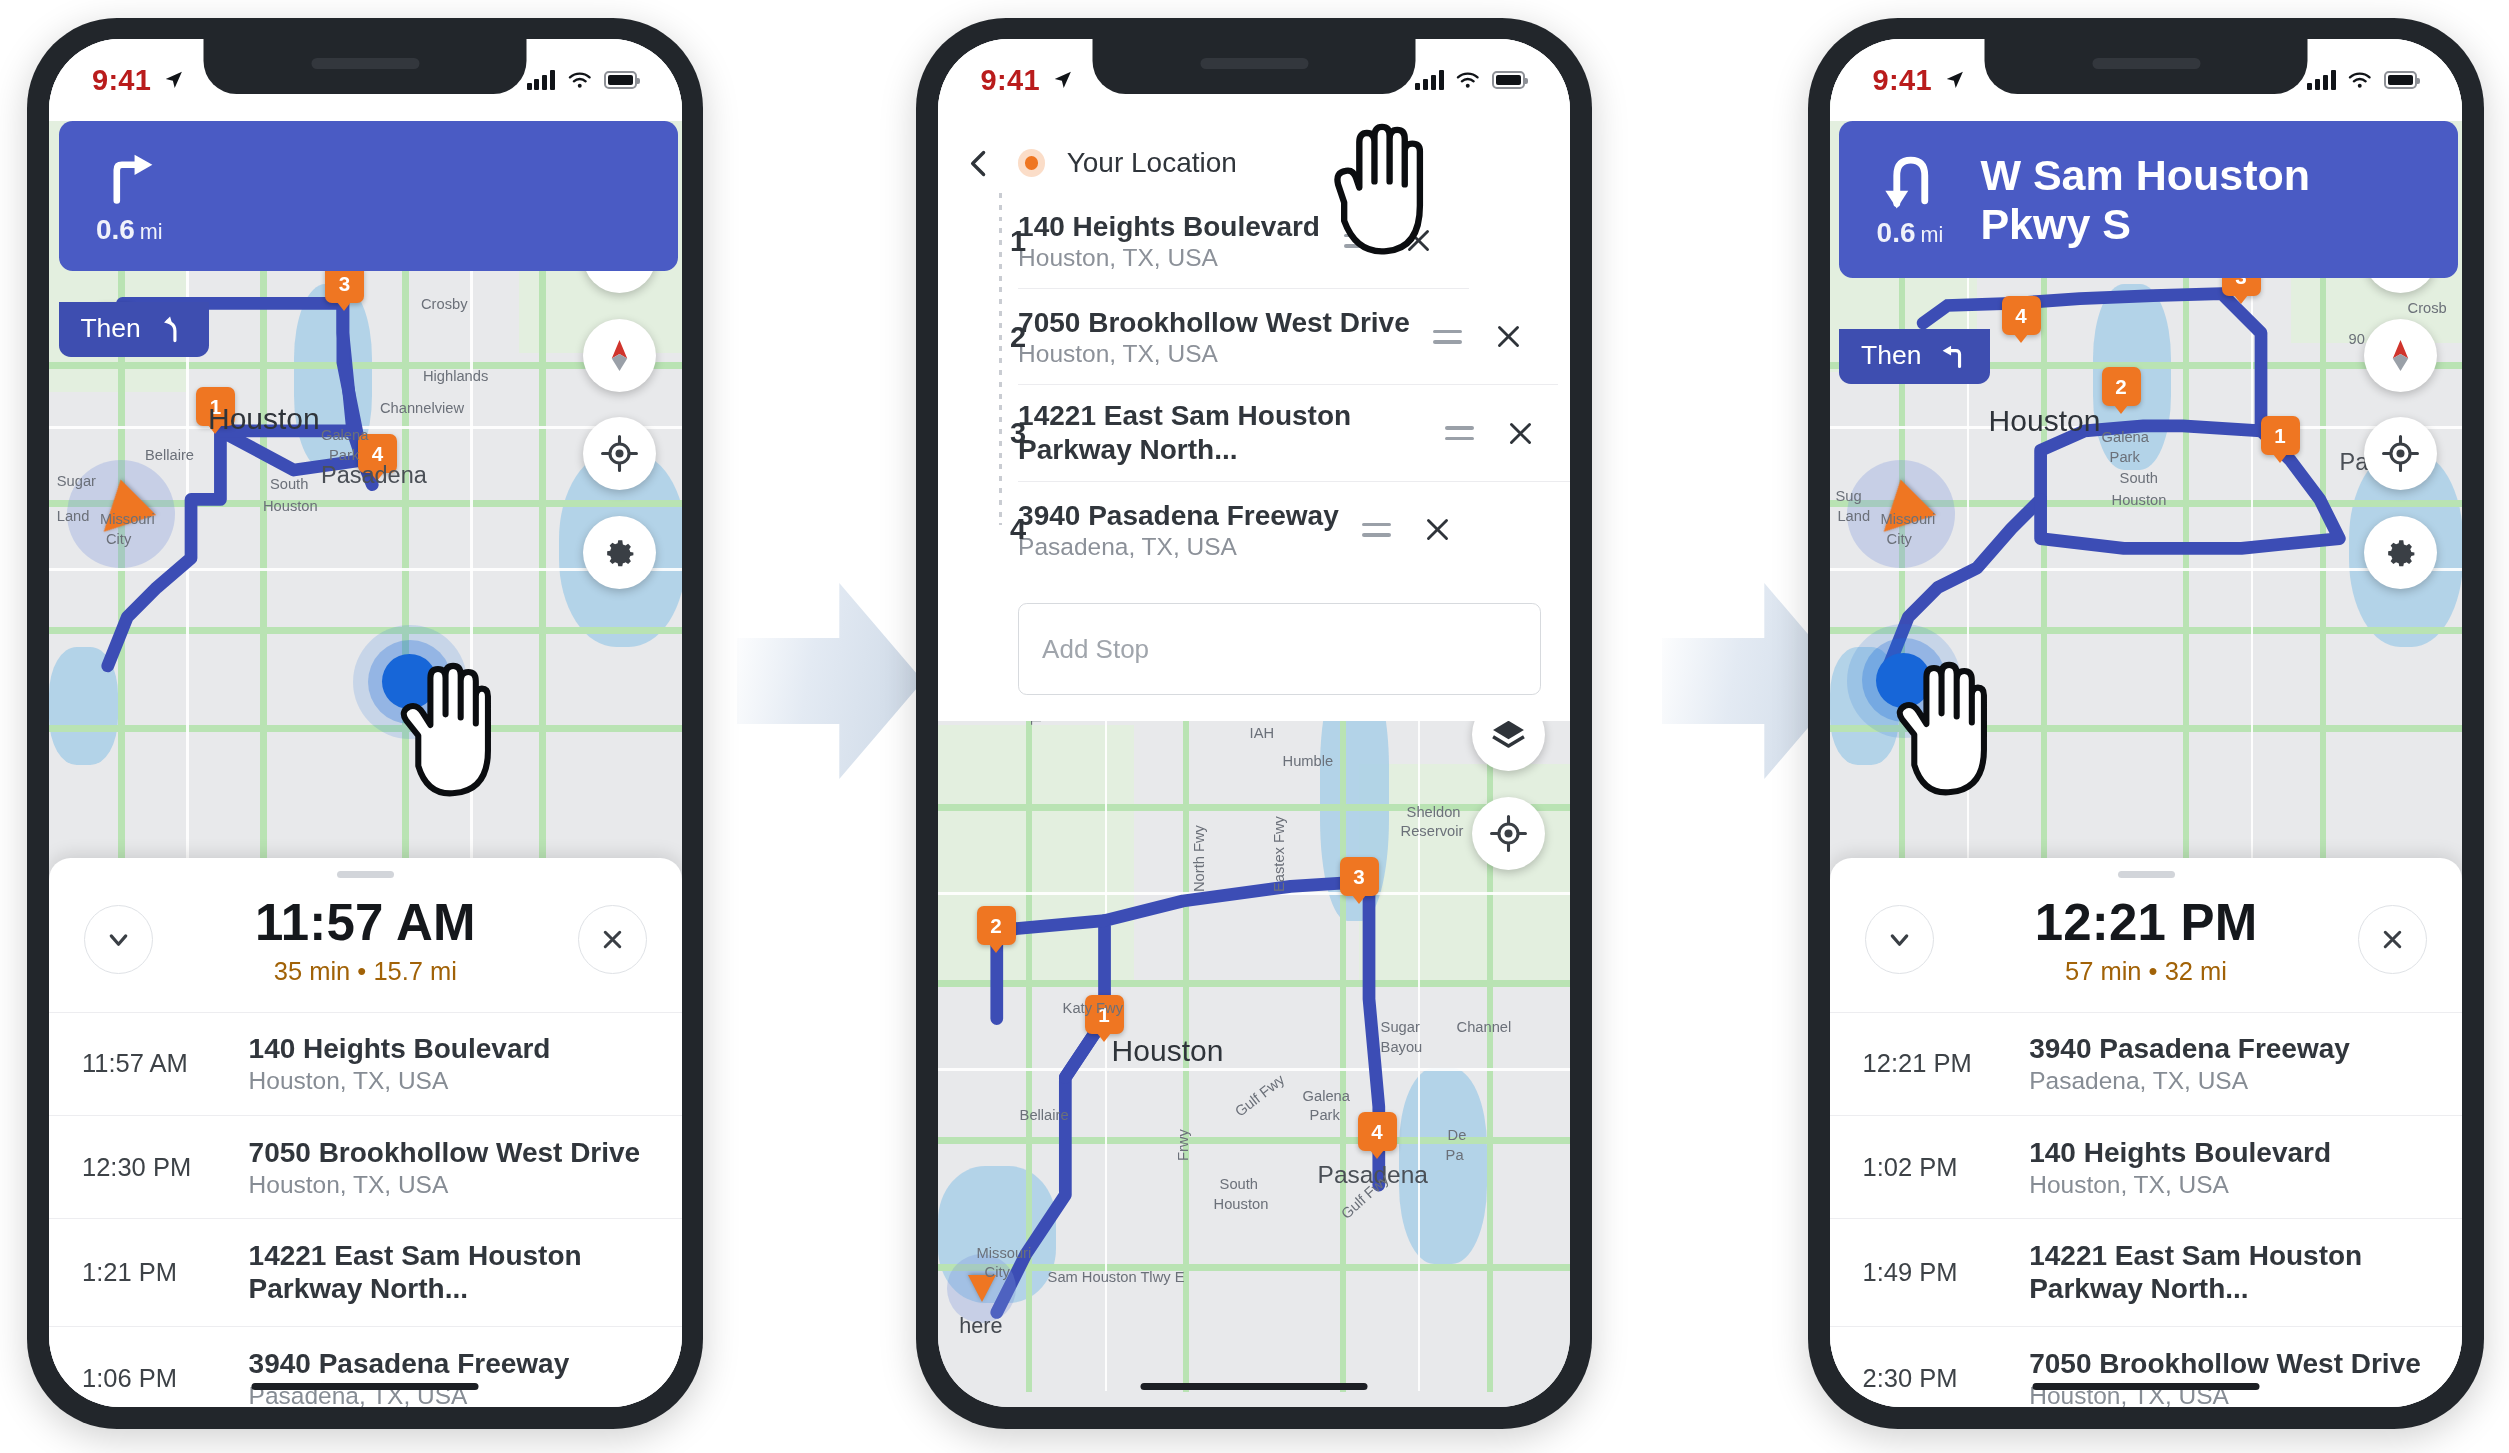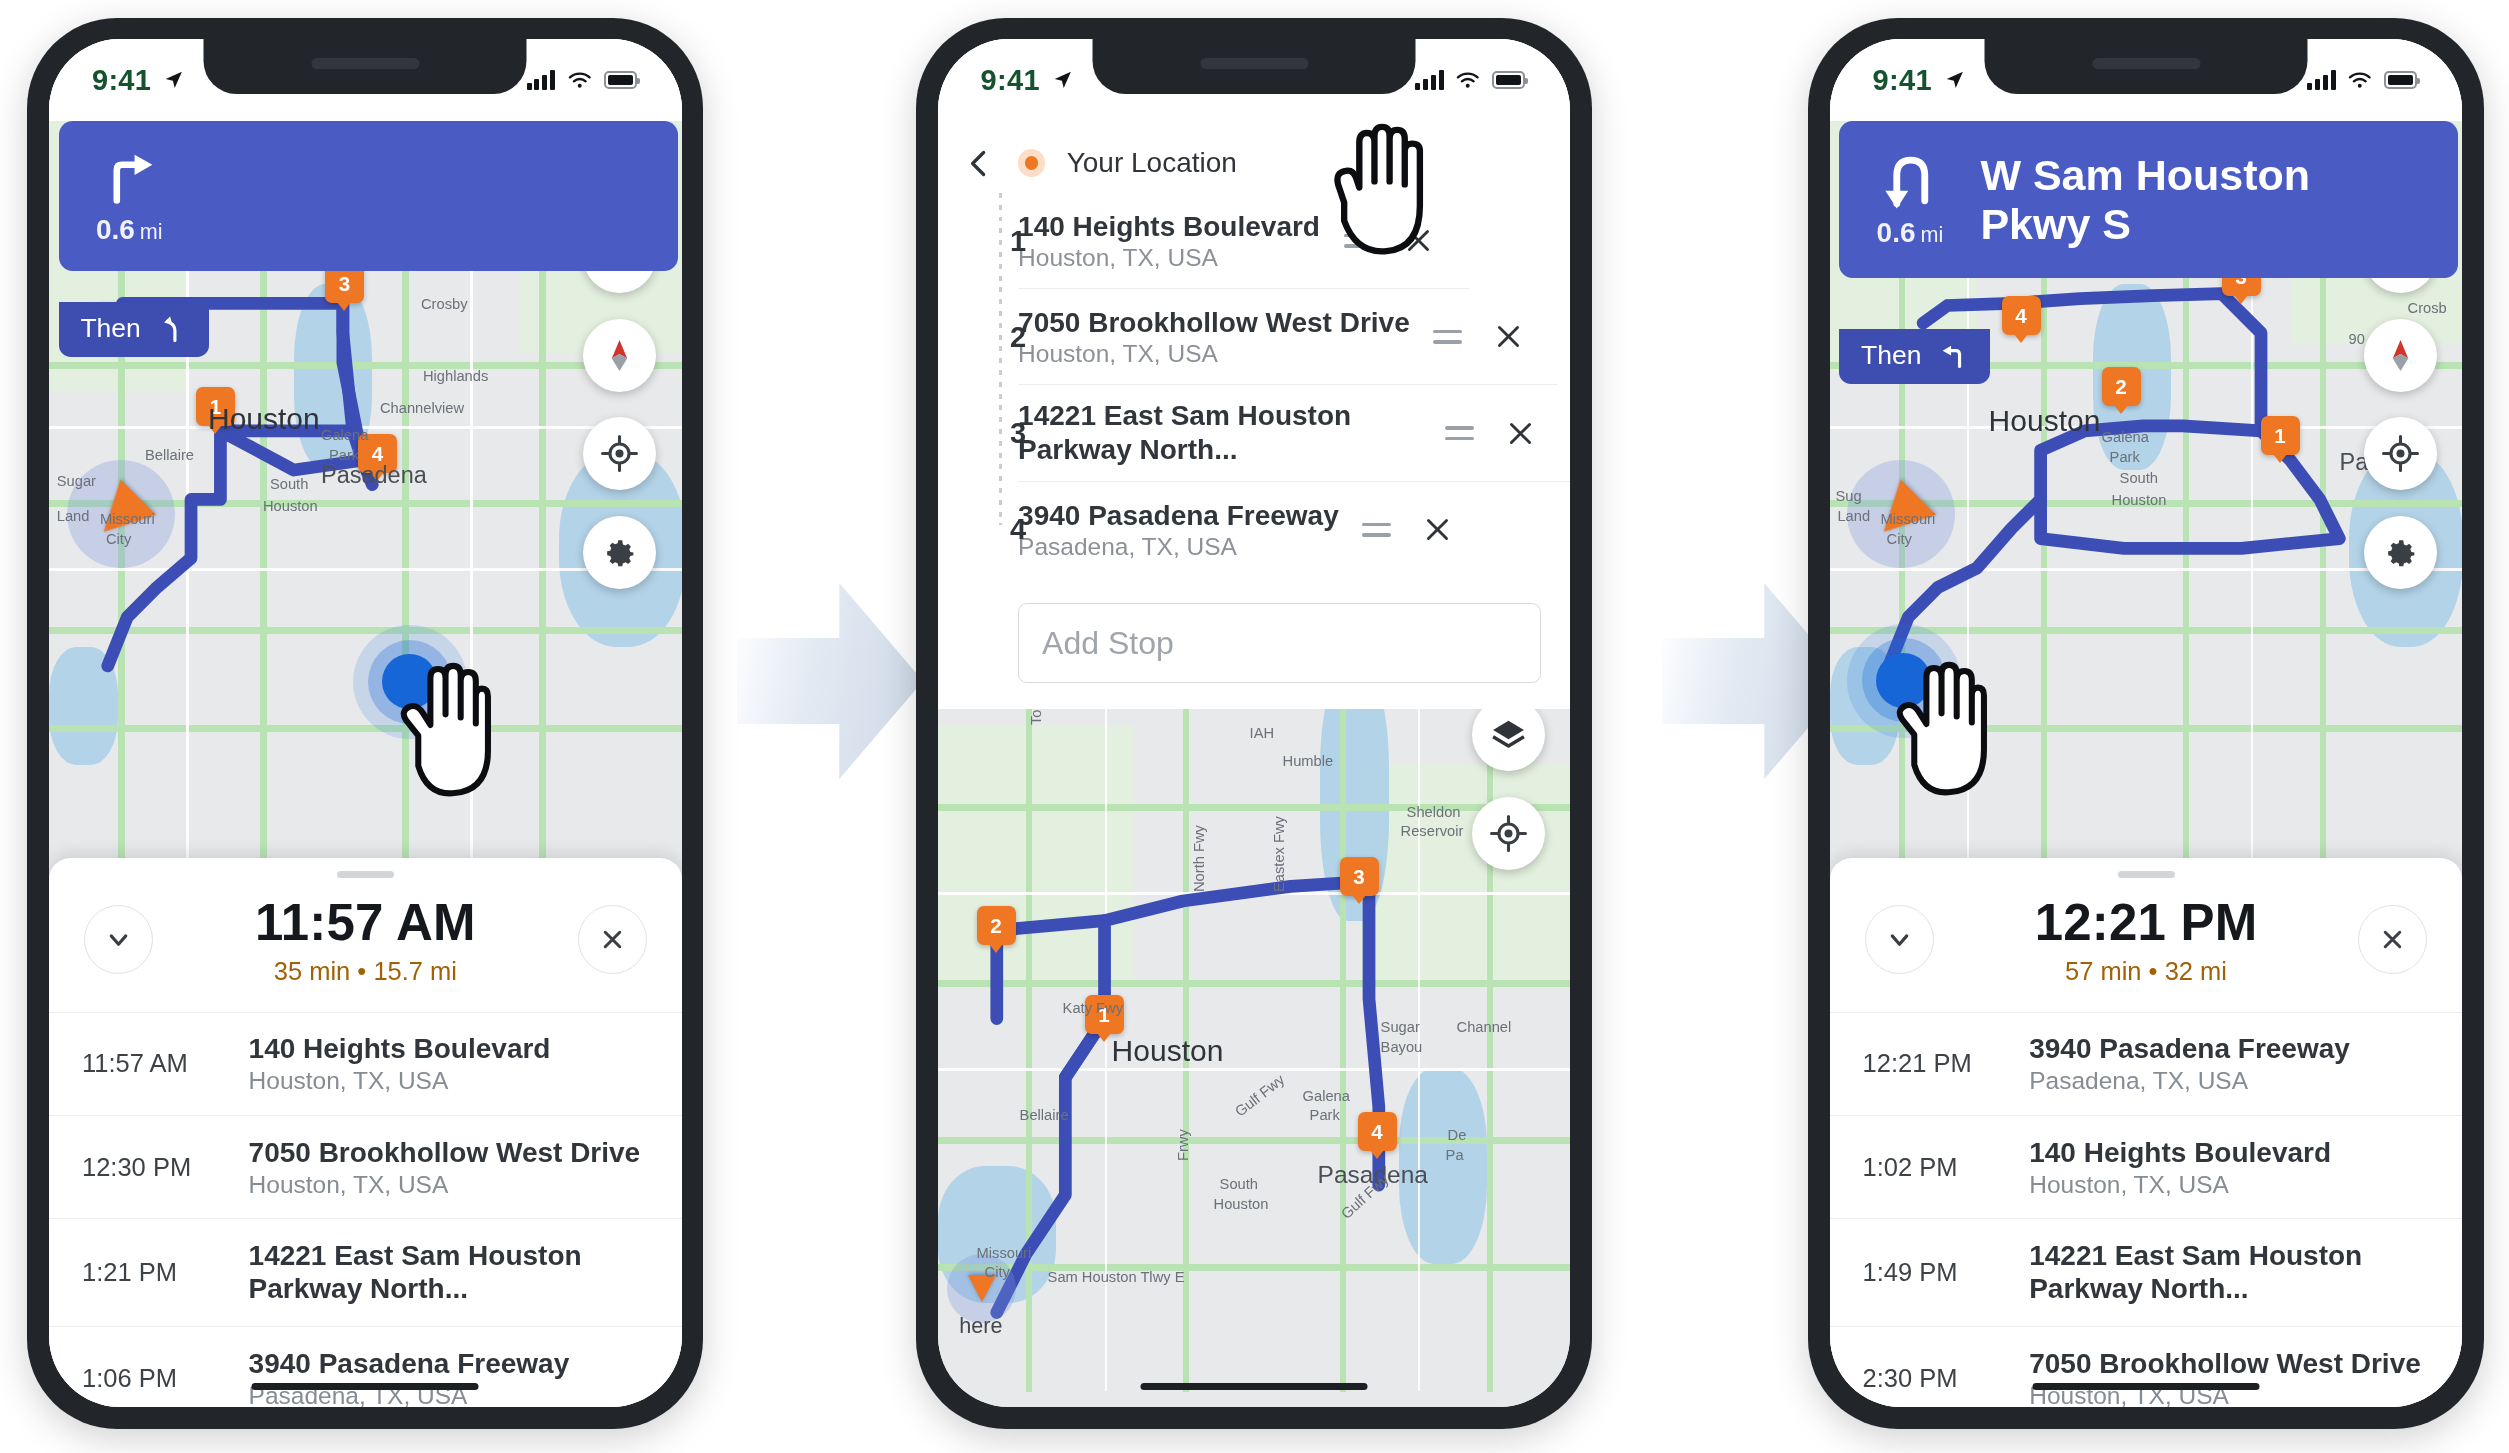--- a/index.html
+++ b/index.html
@@ -65,21 +65,21 @@
   .statusbar {
     position: absolute; top: 0; left: 0; right: 0;
     height: 82px;
     background: #ffffff;
     z-index: 55;
     display: flex; align-items: center;
     justify-content: space-between;
     padding: 0 45px 0 43px;
   }
   .sb-left { display: flex; align-items: center; gap: 11.8px; }
-  .sb-time { font-size: 29px; font-weight: 700; color: #14532d; letter-spacing: 0.3px; }
+  .sb-time { font-size: 29px; font-weight: 700; color: #b91c1c; letter-spacing: 0.3px; }
   .sb-right { display: flex; align-items: center; gap: 12.7px; }
 
   .sig { display: flex; align-items: flex-end; gap: 2.9px; height: 19.6px; }
   .sig i { width: 4.9px; background: #111418; border-radius: 1px; display:block; }
   .sig i:nth-child(1){height:6.9px}.sig i:nth-child(2){height:10.8px}
   .sig i:nth-child(3){height:14.7px}.sig i:nth-child(4){height:19.6px}
 
   .batt {
     width: 33px; height: 17.6px; border: 2px solid #8d9096;
     border-radius: 4.9px; position: relative; padding: 2px;
@@ -240,22 +240,22 @@
   .ed-txt .l1 { font-size:28px; font-weight:700; color:#31363c; line-height:1.2;}
   .ed-txt .l2 { font-size:24.5px; color:#8c9199; margin-top:1px;}
   .ed-handle { width:41px; display:flex; flex-direction:column; gap:6.9px; align-items:center;}
   .ed-handle i { display:block; width:29px; height:3.9px; background:#9aa0a8; border-radius:2px;}
   .ed-x { width:45px; display:flex;align-items:center;justify-content:center;}
   .ed-x svg { width:31px;height:31px;}
 
   .addstop {
     margin: 25.5px 29px 25.5px 80px;
     border:1.6px solid #d7dade; border-radius:8.8px;
-    height: 80px; display:flex; align-items:center;
-    padding: 0 23.5px; font-size:32px; color:#a0a5ac;
+    height: 92px; display:flex; align-items:center;
+    padding: 0 23.5px; font-size:26px; color:#a0a5ac;
   }
 
   .ed-footer {
     display:flex; align-items:stretch; border-top:1.5px solid #e6e8eb;
     height: 102px;
   }
   .ed-footer .filt { width:102px; display:flex;align-items:center;justify-content:center;}
   .ed-footer .filt svg{width:39px;height:39px;}
   .ed-sum { flex:1; display:flex; flex-direction:column; justify-content:center;}
   .ed-sum .a { font-size:28px; font-weight:700; color:#22262b;}

